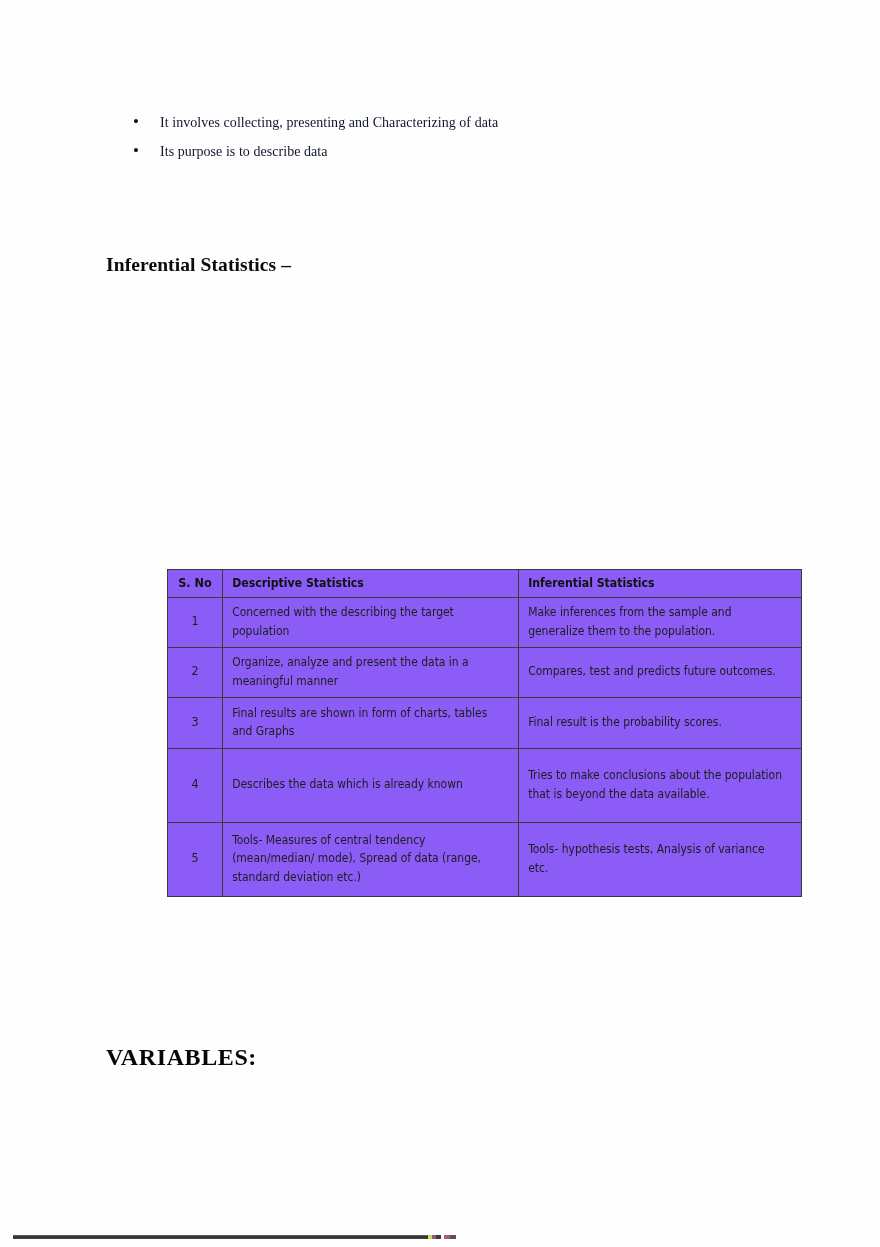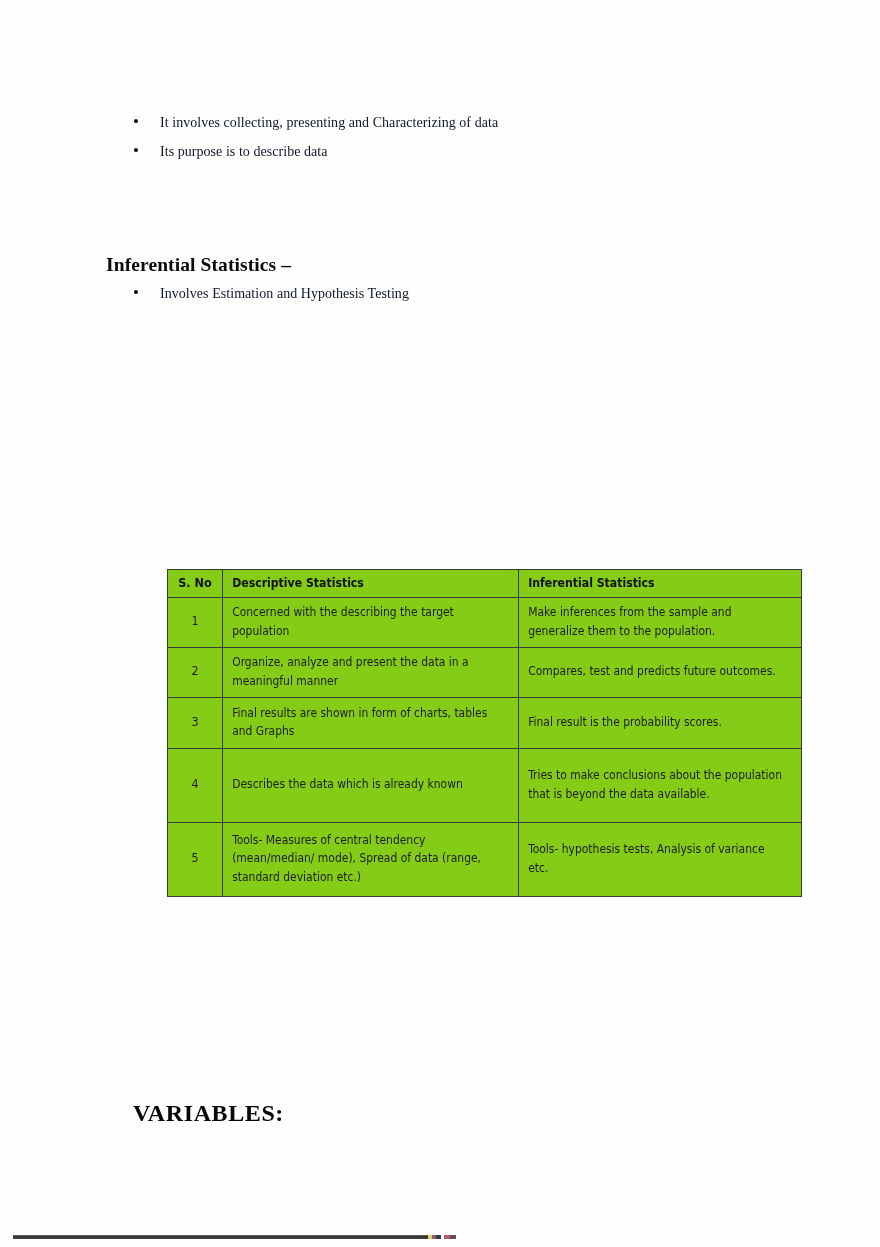--- a/index.html
+++ b/index.html
@@ -67,38 +67,37 @@
     font-size: 19.5px;
     font-weight: bold;
     letter-spacing: 0.1px;
     color: #0b0b0b;
     margin-top: 16px;
   }
 
   .page-subheading {
     position: absolute;
     left: 106px;
-    top: 1100px;
+    top: 1044px;
     font-size: 24px;
     font-weight: bold;
     letter-spacing: 0.6px;
     color: #070707;
-    margin-left: 27px;
   }
 
   
   .compare-table {
     position: absolute;
     left: 167px;
     top: 569px;
     width: 595px;
     border-collapse: collapse;
     table-layout: fixed;
     font-family: "DejaVu Sans Condensed", "Liberation Sans Narrow", "Liberation Sans", sans-serif;
-    background: #84cc16;
+    background: #8b5cf6;
   }
   .compare-table td, .compare-table th {
     border: 1.4px solid #3a3a3a;
     padding: 5px 8px 6px 9px;
     font-size: 12.4px;
     line-height: 18.6px;
     color: #1d1d1d;
     text-align: left;
     vertical-align: middle;
     font-weight: normal;
@@ -159,21 +158,20 @@
 <div class="page">
 
   <ul class="bullet-list" id="list-descriptive">
     <li class="bullet-item">It involves collecting, presenting and Characterizing of data</li>
     <li class="bullet-item">Its purpose is to describe data</li>
   </ul>
 
   <div class="section-heading">Inferential Statistics –</div>
 
   <ul class="bullet-list" id="list-inferential">
-    <li class="bullet-item"> Involves Estimation and Hypothesis Testing</li>
   </ul>
 
   <table class="compare-table">
     <thead>
       <tr class="row-h-head">
         <th class="col-sno">S. No</th>
         <th class="col-desc">Descriptive Statistics</th>
         <th class="col-inf">Inferential Statistics</th>
       </tr>
     </thead>

